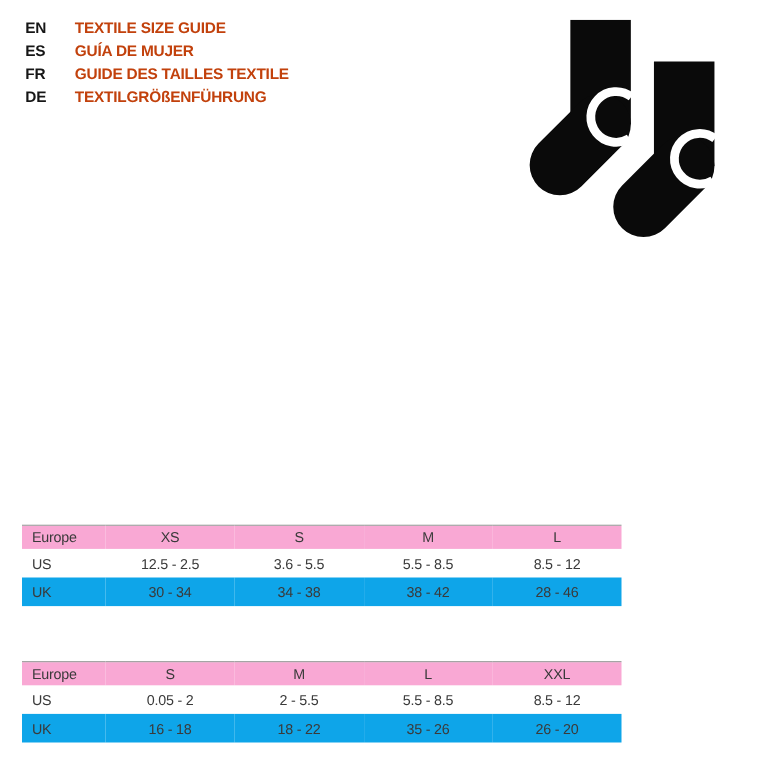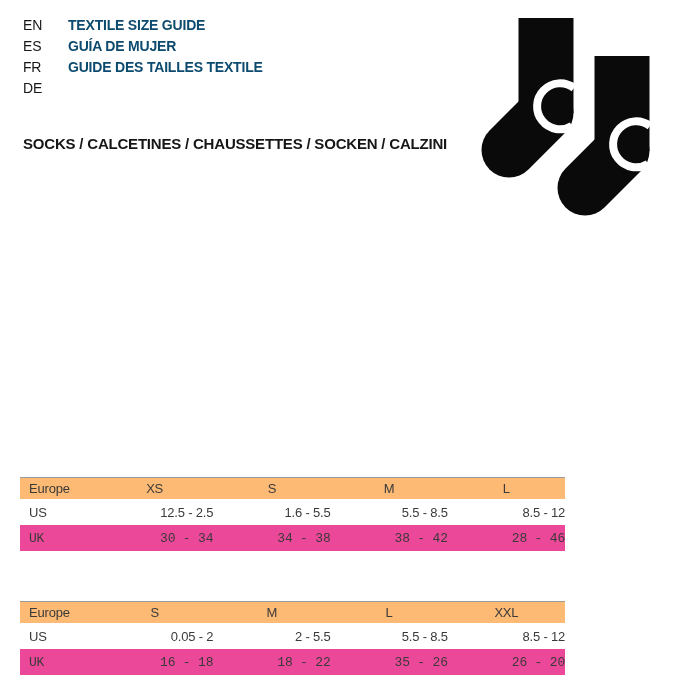--- a/index.html
+++ b/index.html
@@ -4,50 +4,50 @@
 <style>
   html,body{margin:0;padding:0;background:#ffffff;}
   .page{
     position:relative;width:700px;height:700px;background:#ffffff;overflow:hidden;
     font-family:"Liberation Sans","DejaVu Sans",sans-serif;
   }
   
   .lang-block{position:absolute;top:15px;left:23px;}
   .lang-row{display:flex;height:21px;line-height:21px;}
   .lang-code{
-    width:45px;font-size:14px;font-weight:normal;color:#161616;letter-spacing:-0.2px;
+    width:45px;font-size:14px;font-weight:bold;color:#161616;letter-spacing:-0.2px;
   }
   .lang-label{
-    font-size:14px;font-weight:bold;color:#0c4a6e;letter-spacing:-0.2px;white-space:nowrap;
+    font-size:14px;font-weight:bold;color:#c2410c;letter-spacing:-0.2px;white-space:nowrap;
   }
   .category-title{
     position:absolute;top:135px;left:23px;font-size:15px;font-weight:bold;
     color:#161616;letter-spacing:-0.2px;white-space:nowrap;
   }
   
   .socks-icon{position:absolute;left:478px;top:18px;width:192px;height:210px;}
   
   .table-block{position:absolute;left:20px;width:545px;}
   .table-block.adults{top:477px;}
   .table-block.children{top:601px;}
   .table-title{
     font-size:13px;font-weight:bold;color:#161616;letter-spacing:-0.2px;
     padding-left:3px;margin-bottom:6px;white-space:nowrap;line-height:14px;
   }
   table.size-table{
     width:545px;border-collapse:collapse;table-layout:fixed;
     font-size:13px;color:#3a3a3a;letter-spacing:-0.2px;
   }
   table.size-table th{
-    height:21px;background:#fdba74;font-weight:normal;text-align:center;
+    height:21px;background:#f9a8d4;font-weight:normal;text-align:center;
     border-top:1px solid #9b9b9b;padding:0;
   }
-  table.size-table td{height:26px;text-align:right;padding:0;}
+  table.size-table td{height:26px;text-align:center;padding:0;}
   table.size-table .first{text-align:left;padding-left:9px;}
-  table.size-table tr.alt{background:#ec4899;font-family:Liberation Mono, monospace;}
+  table.size-table tr.alt{background:#0ea5e9;}
 </style>
 </head>
 <body>
 
 <div class="page">
 
   <div class="lang-block">
     <div class="lang-row">
       <span class="lang-code">EN</span>
       <span class="lang-label">TEXTILE SIZE GUIDE</span>
@@ -55,24 +55,24 @@
     <div class="lang-row">
       <span class="lang-code">ES</span>
       <span class="lang-label">GUÍA DE MUJER</span>
     </div>
     <div class="lang-row">
       <span class="lang-code">FR</span>
       <span class="lang-label">GUIDE DES TAILLES TEXTILE</span>
     </div>
     <div class="lang-row">
       <span class="lang-code">DE</span>
+      <span class="lang-label">TEXTILGRÖßENFÜHRUNG</span>
     </div>
   </div>
 
-  <div class="category-title">SOCKS / CALCETINES / CHAUSSETTES / SOCKEN / CALZINI</div>
 
   <svg class="socks-icon" viewBox="-10 0 192 210" xmlns="http://www.w3.org/2000/svg" aria-hidden="true">
     <g>
       <path d="M58,0 L58,95" fill="none" stroke="#0a0a0a" stroke-width="55" stroke-linecap="butt"></path>
       <path d="M58,95 L21,132" fill="none" stroke="#0a0a0a" stroke-width="55" stroke-linecap="round"></path>
       <path d="M86,70 A23,23 0 1 0 84,108" fill="none" stroke="#ffffff" stroke-width="8"></path>
     </g>
     <g transform="translate(76,38)">
       <path d="M58,0 L58,95" fill="none" stroke="#0a0a0a" stroke-width="55" stroke-linecap="butt"></path>
       <path d="M58,95 L21,132" fill="none" stroke="#0a0a0a" stroke-width="55" stroke-linecap="round"></path>
@@ -95,21 +95,21 @@
           <th>XS</th>
           <th>S</th>
           <th>M</th>
           <th>L</th>
         </tr>
       </thead>
       <tbody>
         <tr>
           <td class="first">US</td>
           <td>12.5 - 2.5</td>
-          <td>1.6 - 5.5</td>
+          <td>3.6 - 5.5</td>
           <td>5.5 - 8.5</td>
           <td>8.5 - 12</td>
         </tr>
         <tr class="alt">
           <td class="first">UK</td>
           <td>30 - 34</td>
           <td>34 - 38</td>
           <td>38 - 42</td>
           <td>28 - 46</td>
         </tr>

